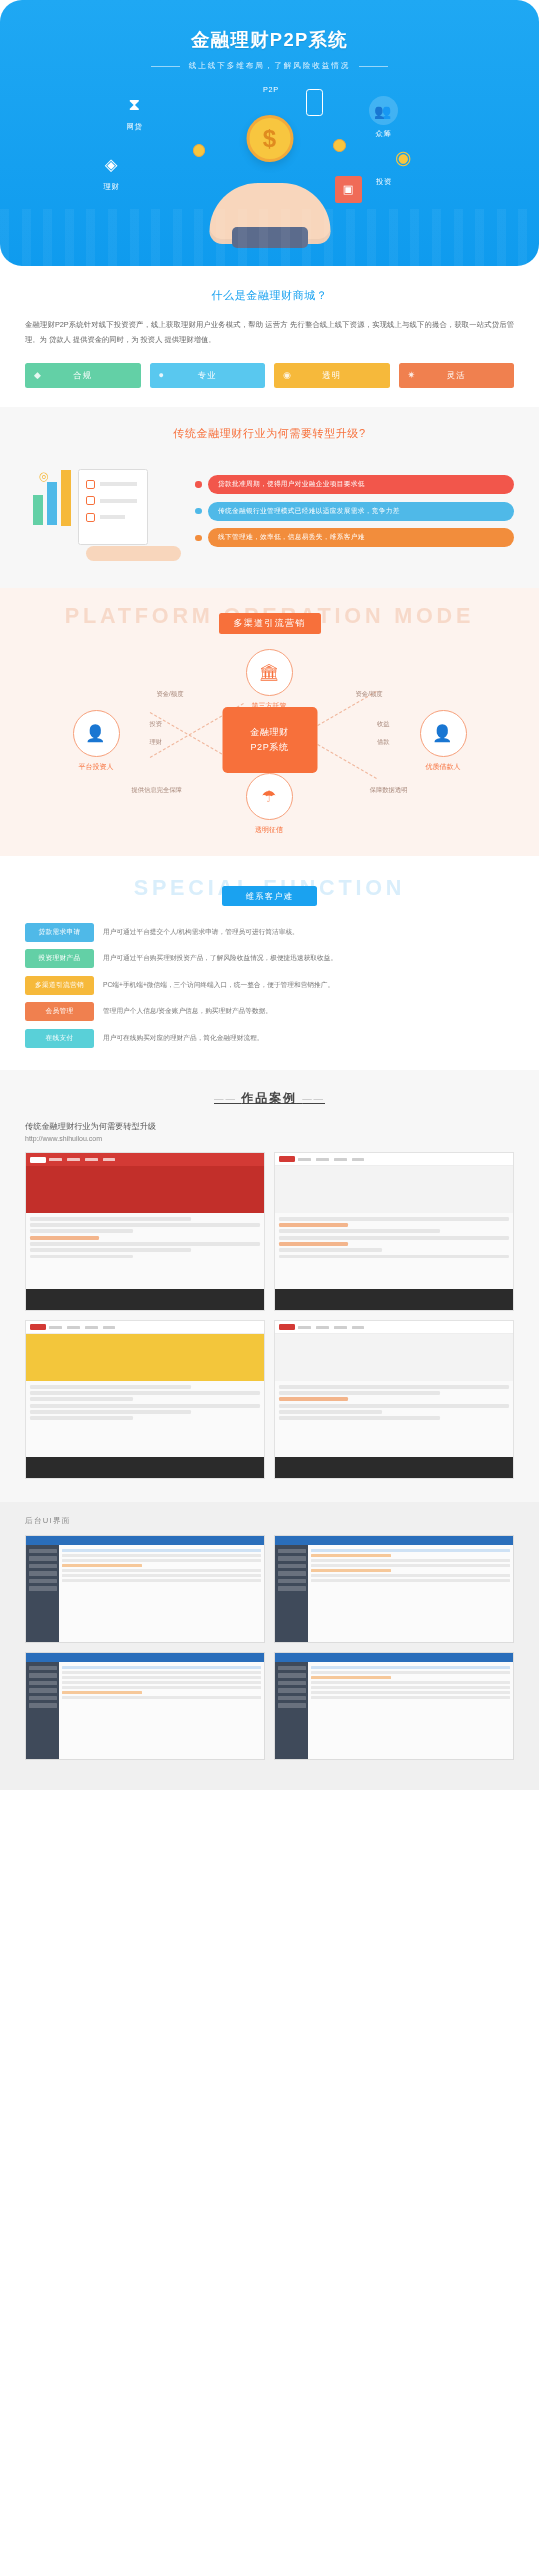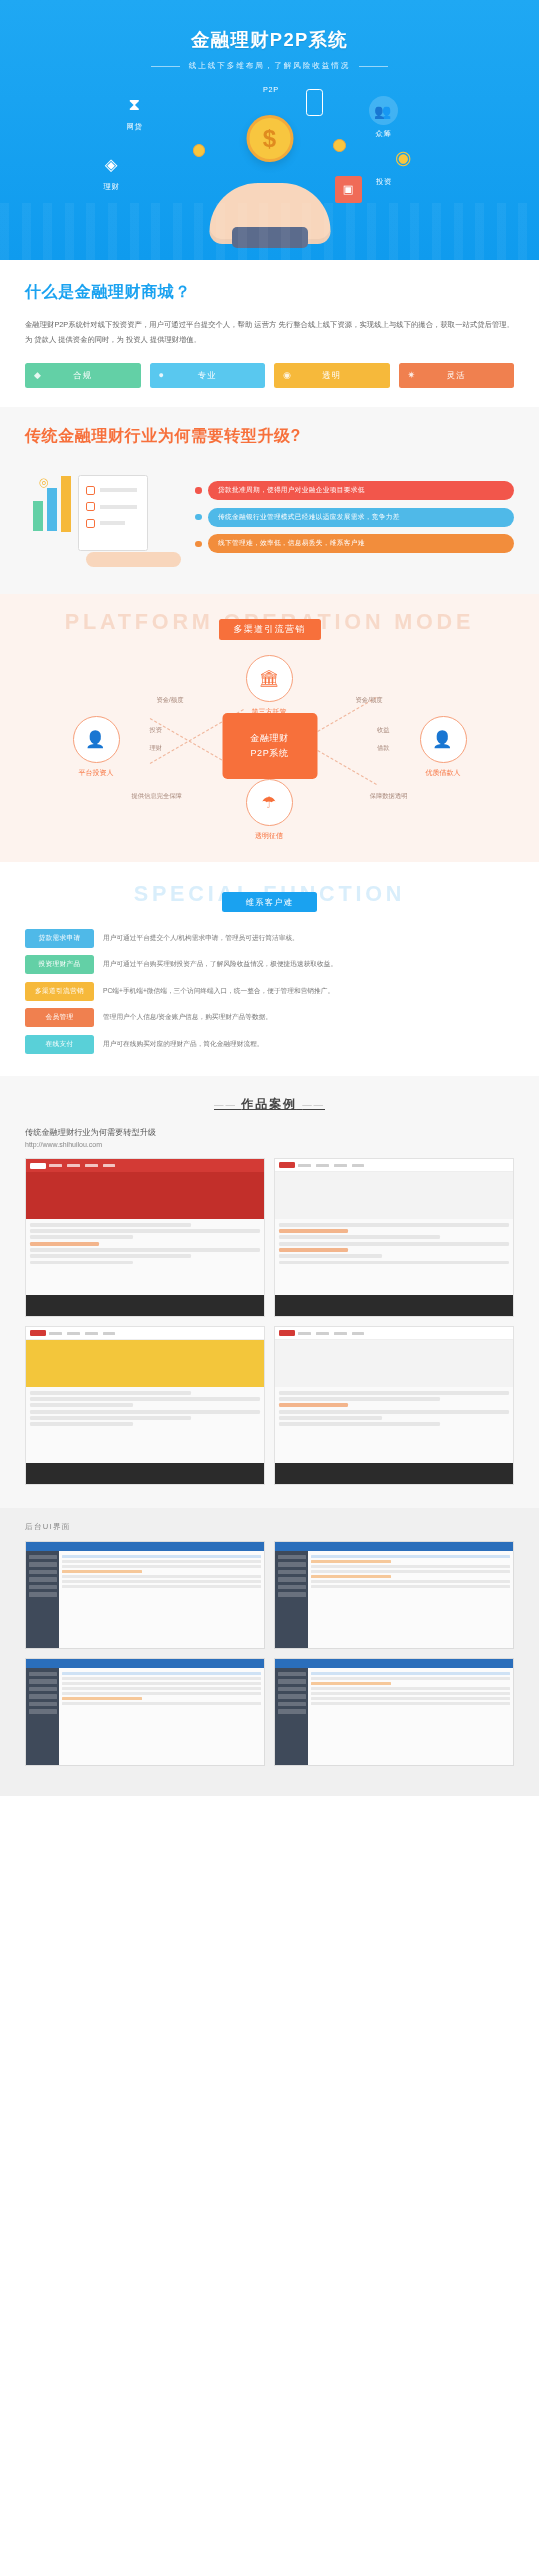--- a/index.html
+++ b/index.html
@@ -8,23 +8,24 @@
     font-family: "Liberation Sans", "DejaVu Sans", sans-serif;
     background: #ffffff;
     color: #333;
   }
   .page { width: 539px; position: relative; }
 
   
   .hero {
     background: #1aa2f0;
     background: linear-gradient(180deg, #1fa8f3 0%, #0f9bee 100%);
-    padding: 27px 0 13px;
+    padding: 27px 0 19px;
     position: relative;
     overflow: hidden;
+    border-radius: 22px;
   }
   .hero::after{
     content:"";
     position:absolute; left:0; right:0; bottom:0; height:57px;
     background:
       repeating-linear-gradient(90deg, rgba(255,255,255,.07) 0 9px, transparent 9px 21.6px);
     opacity:.7;
   }
   .hero-title {
     text-align: center;
@@ -101,21 +102,21 @@
     box-shadow: inset 0 -5px 0 rgba(0,0,0,.04);
   }
   .sleeve {
     position:absolute; left:50%; bottom:-3.8px; transform:translateX(-50%);
     width:76px;height:21.6px;background:#5b6b8c;border-radius:5px;
   }
 
   
   .section { padding: 21.6px 25px 19px; }
   .sec-title {
-    color:#1aa2f0; font-size:16px; font-weight:bold;
+    text-align:center; color:#1aa2f0; font-size:11px; font-weight:normal;
     letter-spacing:0.6px;
   }
   .sec-title.orange { color:#f7703b; }
 
   
   .intro-text {
     margin-top:14px; font-size:7.3px; line-height:2.1; color:#666;
     text-align:justify;
   }
   .tag-row { display:flex; gap:9px; margin-top:15px; }
@@ -315,21 +316,21 @@
         <div class="coin-small" style="left:18px; top:33px;"></div>
         <div class="coin-small" style="right:19px; top:28px;"></div>
         <div class="palm"></div>
         <div class="sleeve"></div>
       </div>
     </div>
   </section>
 
   <section class="section">
     <h2 class="sec-title">什么是金融理财商城？</h2>
-    <p class="intro-text">金融理财P2P系统针对线下投资资产，用户可通过平台提交个人，帮助 运营方 先行整合线上线下资源，实现线上与线下的撮合，获取一站式贷后管理。为 贷款人 提供资金的同时，为 投资人 提供理财增值。</p>
+    <p class="intro-text">金融理财P2P系统针对线下投资资产，线上获取理财用户业务模式，帮助 运营方 先行整合线上线下资源，实现线上与线下的撮合，获取一站式贷后管理。为 贷款人 提供资金的同时，为 投资人 提供理财增值。</p>
     <div class="tag-row">
       <div class="tag c1">
         <span class="t-ic">◆</span>
         <span>合规</span>
       </div>
       <div class="tag c2">
         <span class="t-ic">●</span>
         <span>专业</span>
       </div>
       <div class="tag c3">

